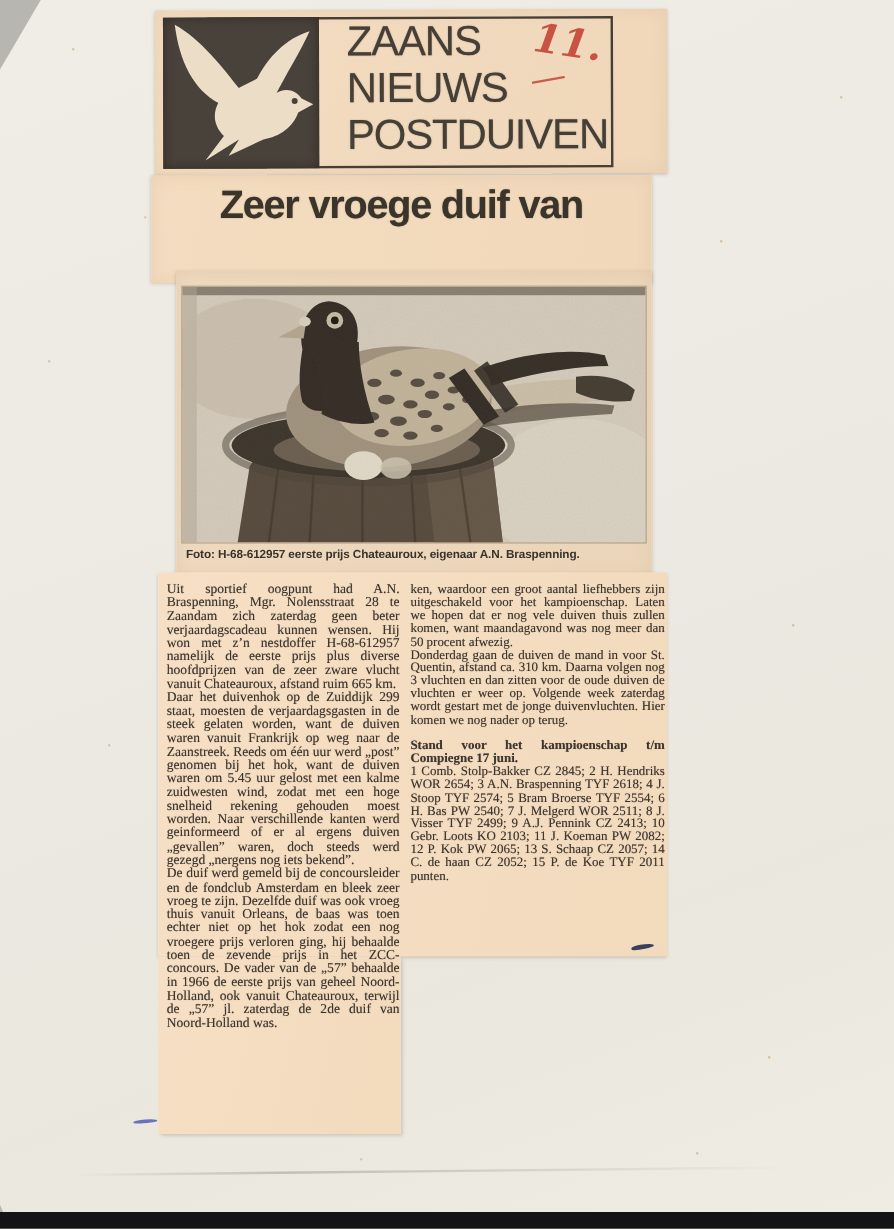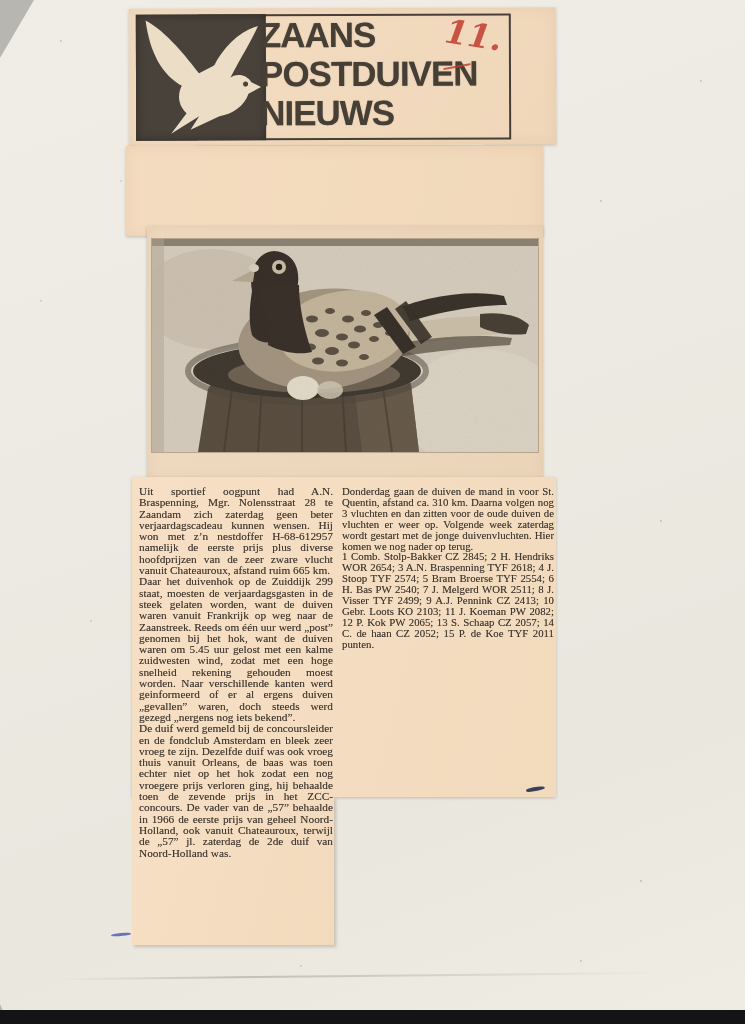--- a/index.html
+++ b/index.html
@@ -39,22 +39,22 @@
     box-shadow:0 1px 3px rgba(90,70,50,.28), inset 0 0 14px rgba(160,110,60,.10);
   }
   
   .clip-masthead { left:129px; top:8px; width:427px; height:137px;
     background:linear-gradient(120deg,#f3dcc1,#f0d7ba); transform:rotate(-.2deg); }
   .masthead-frame { position:absolute; left:7px; top:6px; width:375px; height:126px;
     border:2px solid #463f38; }
   .masthead-logo { position:absolute; left:7px; top:6px; width:130px; height:126px;
     background:#49423b; box-shadow:inset 0 0 10px rgba(0,0,0,.35); }
   .masthead-logo svg { position:absolute; left:2px; top:2px; }
-  .masthead-title { position:absolute; left:131px; top:7px;
-    font-family:"Liberation Sans", sans-serif; font-weight:bold;
+  .masthead-title { position:absolute; left:160px; top:7px;
+    font-family:"Liberation Sans", sans-serif; font-weight:normal;
     font-size:35px; line-height:39px; letter-spacing:-1px; color:#463f36;
     text-shadow:0 0 1px rgba(70,63,54,.55); }
   .handwritten-mark { position:absolute; left:316px; top:8px;
     font-family:"DejaVu Serif", serif; font-style:italic; font-weight:bold;
     font-size:33px; color:#c23c2e; transform:rotate(9deg); opacity:.85; }
   .handwritten-underline { position:absolute; left:314px; top:58px; width:28px; height:2px;
     background:#c23c2e; transform:rotate(-10deg); opacity:.8; border-radius:2px; }
   
   .clip-headline { left:126px; top:146px; width:417px; height:90px;
     background:linear-gradient(100deg,#f4dcc0,#f1d8ba); }
@@ -109,29 +109,30 @@
           <path d="M8,4 C12,36 24,60 46,72 L64,60 C50,42 30,16 8,4 Z"></path>
           <path d="M124,10 C104,16 88,32 78,52 L94,66 C104,46 116,28 124,10 Z"></path>
           <path d="M46,70 L64,58 L80,50 L94,64 C102,58 112,60 117,68 L127,73 L114,80 C110,92 98,101 84,103 L54,117 L63,103 L34,121 L50,100 C41,91 40,80 46,70 Z"></path>
         </g>
         <circle cx="111" cy="70" r="2.6" fill="#49423b"></circle>
       </svg>
     </span>
   </div>
   <div class="masthead-title">
     <div>ZAANS</div>
+    <div>NIEUWS</div>
     <div>POSTDUIVEN</div>
-    <div>NIEUWS</div>
   </div>
   <div class="handwritten-mark">11.</div>
   <div class="handwritten-underline"></div>
 </div>
 
 <div class="clipping clip-headline">
   <div class="headline-text">
+    <div>Zeer vroege duif van</div>
   </div>
 </div>
 
 <div class="clipping clip-photo">
   <div class="photo-frame">
     <svg width="386" height="213" viewBox="0 0 386 213">
       <defs>
         <filter id="grain" x="0" y="0" width="100%" height="100%">
           <feTurbulence type="fractalNoise" baseFrequency="0.9" numOctaves="2" stitchTiles="stitch"></feTurbulence>
           <feColorMatrix type="matrix" values="0 0 0 0 0.22  0 0 0 0 0.19  0 0 0 0 0.15  0 0 0 0.30 0"></feColorMatrix>
@@ -191,31 +192,34 @@
       <ellipse cx="102" cy="29" rx="5" ry="4" fill="#d9d2c2"></ellipse>
       <circle cx="127" cy="28" r="7" fill="#c9bda6"></circle>
       <circle cx="127" cy="28" r="3.2" fill="#1f1a15"></circle>
 
       <ellipse cx="152" cy="156" rx="16" ry="5" fill="#2e2820" opacity=".45"></ellipse>
       <ellipse cx="151" cy="149" rx="16" ry="12" fill="#e4dccb"></ellipse>
       <ellipse cx="178" cy="151" rx="13" ry="9" fill="#cfc5b2" opacity=".85"></ellipse>
       <rect width="386" height="213" filter="url(#grain)" opacity=".4"></rect>
     </svg>
   </div>
+  <div class="photo-caption">Foto: H-68-612957 eerste prijs Chateauroux, eigenaar A.N. Braspenning.</div>
 </div>
 
 <div class="clip-article">
   <div class="article-bg-main"></div>
   <div class="article-bg-left"></div>
   <div class="article-col col-left">
     <p>Uit sportief oogpunt had A.N. Braspenning, Mgr. Nolensstraat 28 te Zaandam zich zaterdag geen beter verjaardagscadeau kunnen wensen. Hij won met z’n nestdoffer H-68-612957 namelijk de eerste prijs plus diverse hoofdprijzen van de zeer zware vlucht vanuit Chateauroux, afstand ruim 665 km.</p>
     <p>Daar het duivenhok op de Zuiddijk 299 staat, moesten de verjaardagsgasten in de steek gelaten worden, want de duiven waren vanuit Frankrijk op weg naar de Zaanstreek. Reeds om één uur werd „post” genomen bij het hok, want de duiven waren om 5.45 uur gelost met een kalme zuidwesten wind, zodat met een hoge snelheid rekening gehouden moest worden. Naar verschillende kanten werd geinformeerd of er al ergens duiven „gevallen” waren, doch steeds werd gezegd „nergens nog iets bekend”.</p>
     <p>De duif werd gemeld bij de concoursleider en de fondclub Amsterdam en bleek zeer vroeg te zijn. Dezelfde duif was ook vroeg thuis vanuit Orleans, de baas was toen echter niet op het hok zodat een nog vroegere prijs verloren ging, hij behaalde toen de zevende prijs in het ZCC-concours. De vader van de „57” behaalde in 1966 de eerste prijs van geheel Noord-Holland, ook vanuit Chateauroux, terwijl de „57” jl. zaterdag de 2de duif van Noord-Holland was.</p>
   </div>
   <div class="article-col col-right">
+    <p>ken, waardoor een groot aantal liefhebbers zijn uitgeschakeld voor het kampioenschap. Laten we hopen dat er nog vele duiven thuis zullen komen, want maandagavond was nog meer dan 50 procent afwezig.</p>
     <p>Donderdag gaan de duiven de mand in voor St. Quentin, afstand ca. 310 km. Daarna volgen nog 3 vluchten en dan zitten voor de oude duiven de vluchten er weer op. Volgende week zaterdag wordt gestart met de jonge duivenvluchten. Hier komen we nog nader op terug.</p>
+    <p class="standings-heading">Stand voor het kampioenschap t/m Compiegne 17 juni.</p>
     <p class="standings-list">1 Comb. Stolp-Bakker CZ 2845; 2 H. Hendriks WOR 2654; 3 A.N. Braspenning TYF 2618; 4 J. Stoop TYF 2574; 5 Bram Broerse TYF 2554; 6 H. Bas PW 2540; 7 J. Melgerd WOR 2511; 8 J. Visser TYF 2499; 9 A.J. Pennink CZ 2413; 10 Gebr. Loots KO 2103; 11 J. Koeman PW 2082; 12 P. Kok PW 2065; 13 S. Schaap CZ 2057; 14 C. de haan CZ 2052; 15 P. de Koe TYF 2011 punten.</p>
   </div>
 </div>
 
 <div class="pen-mark-dark"></div>
 <div class="pen-mark-blue"></div>
 <div class="scanner-bar-bottom"></div>
 
 </body></html>

